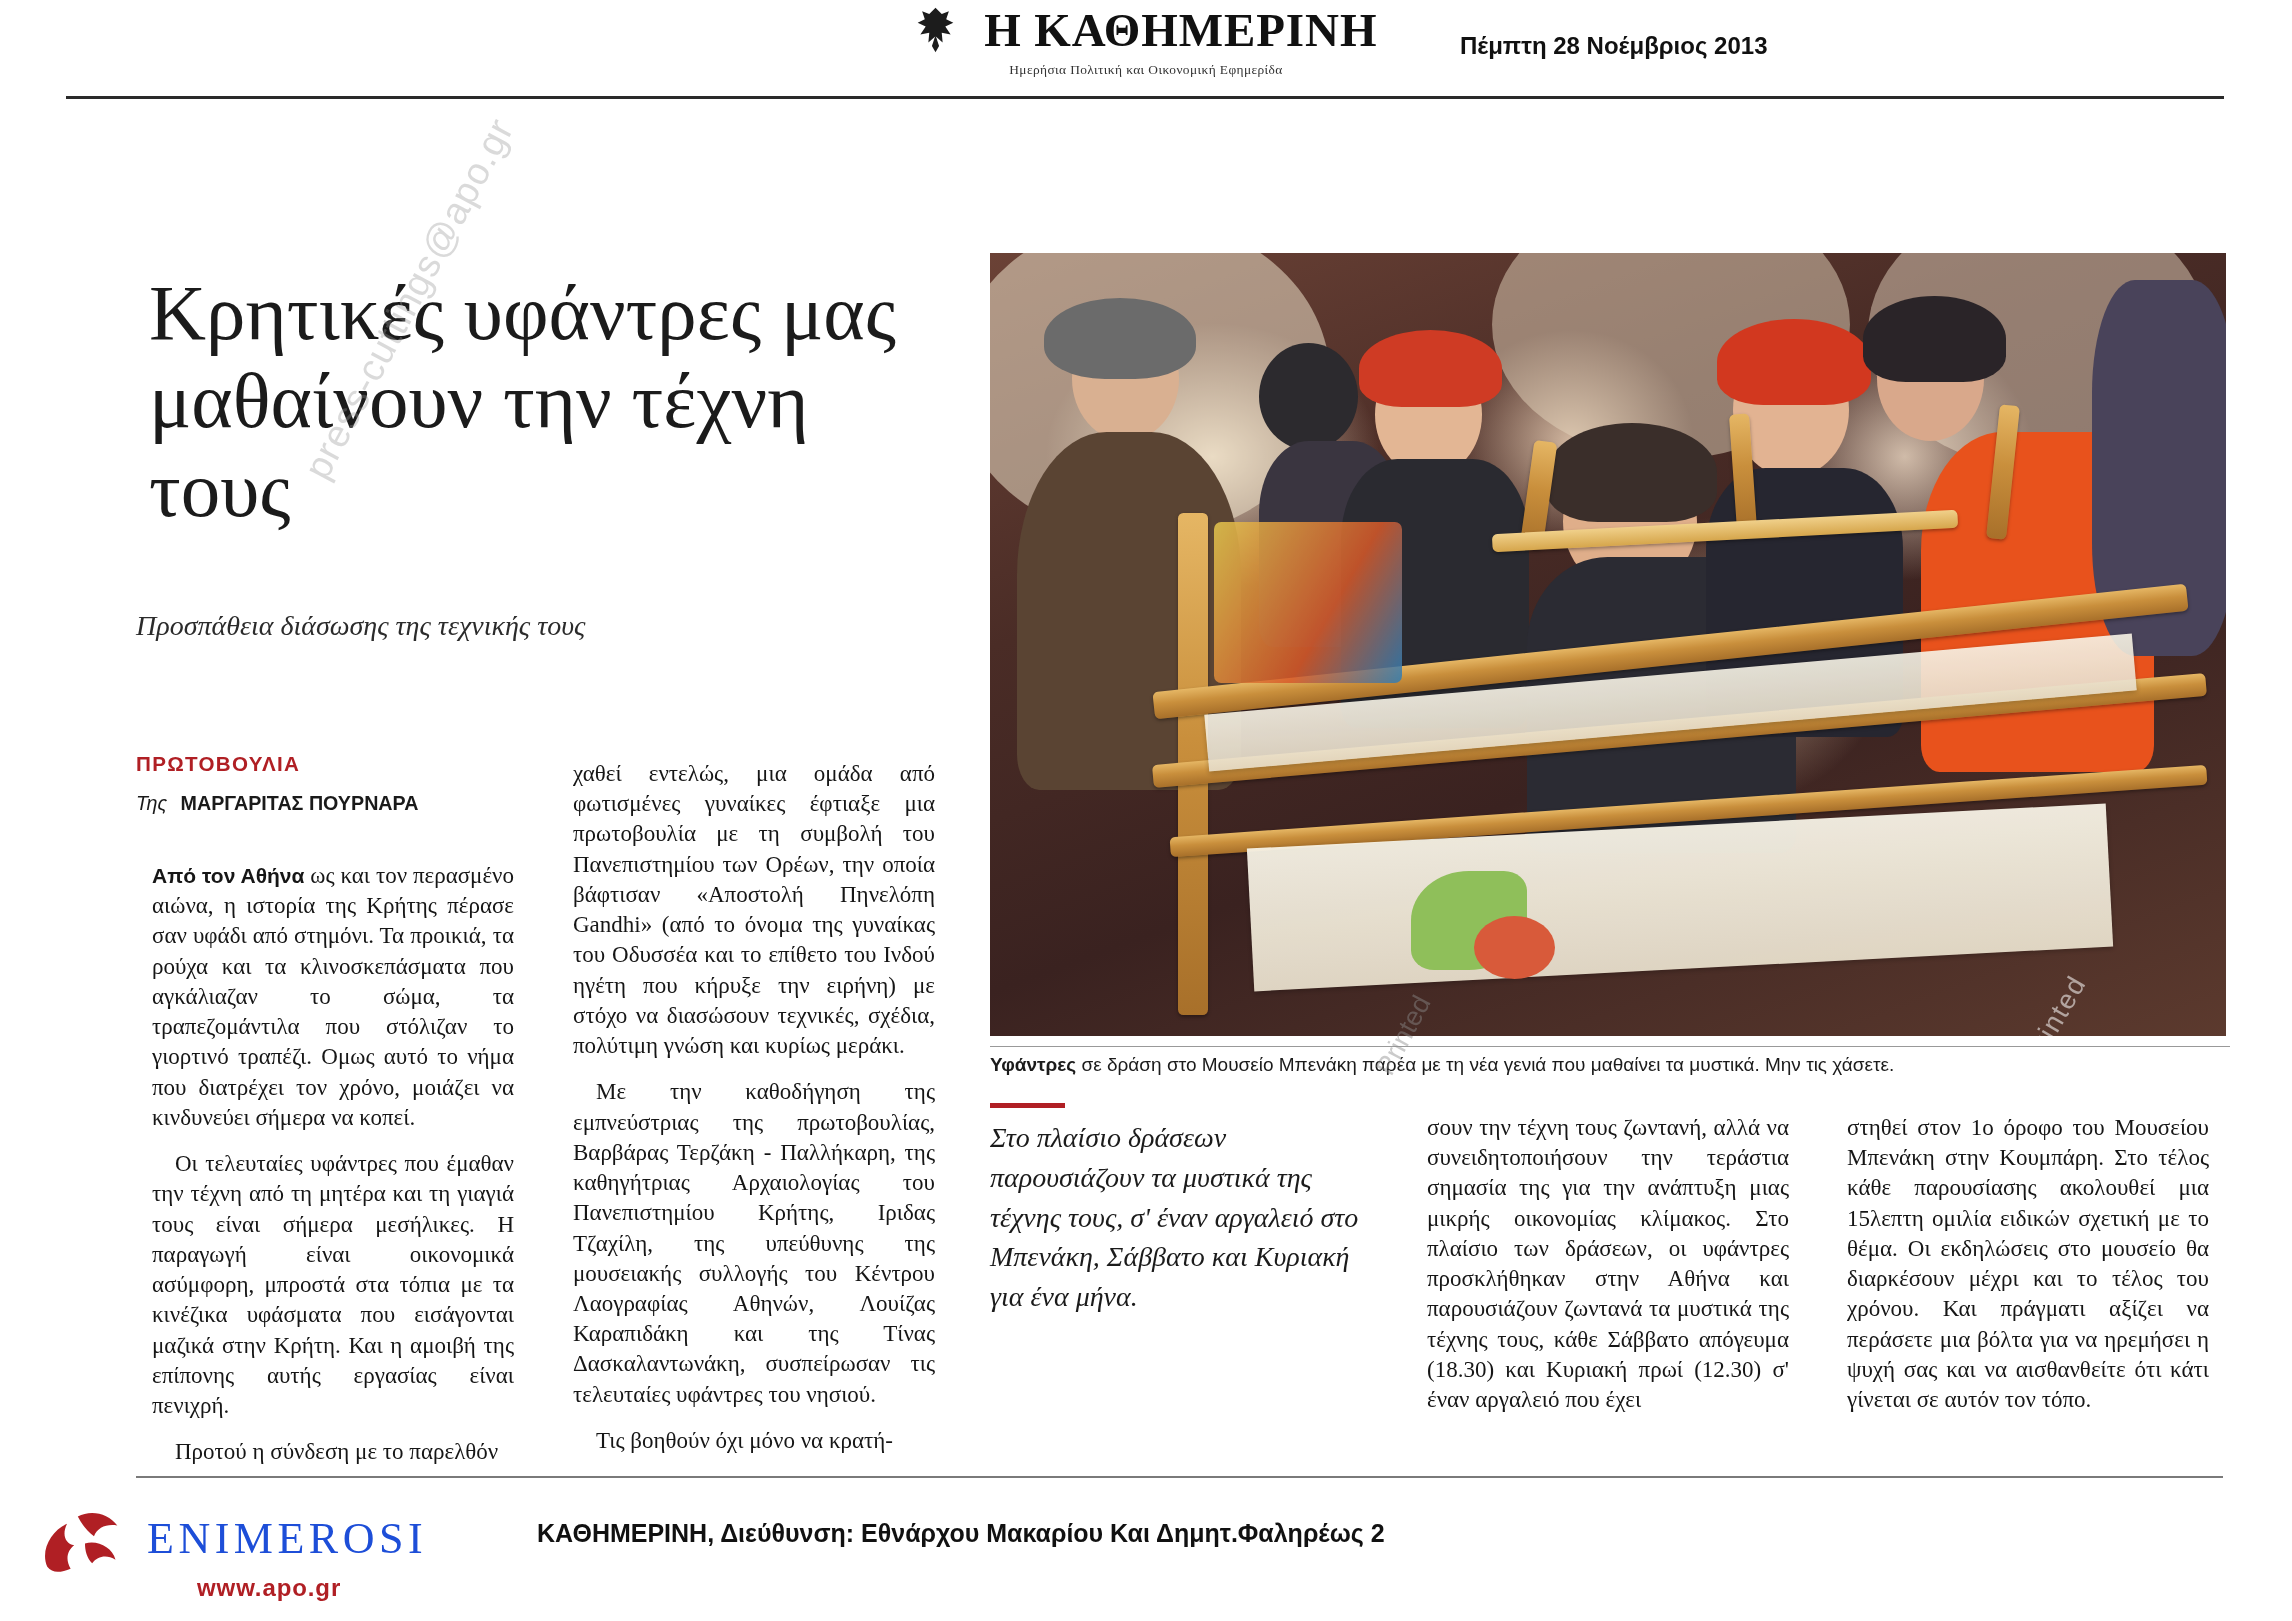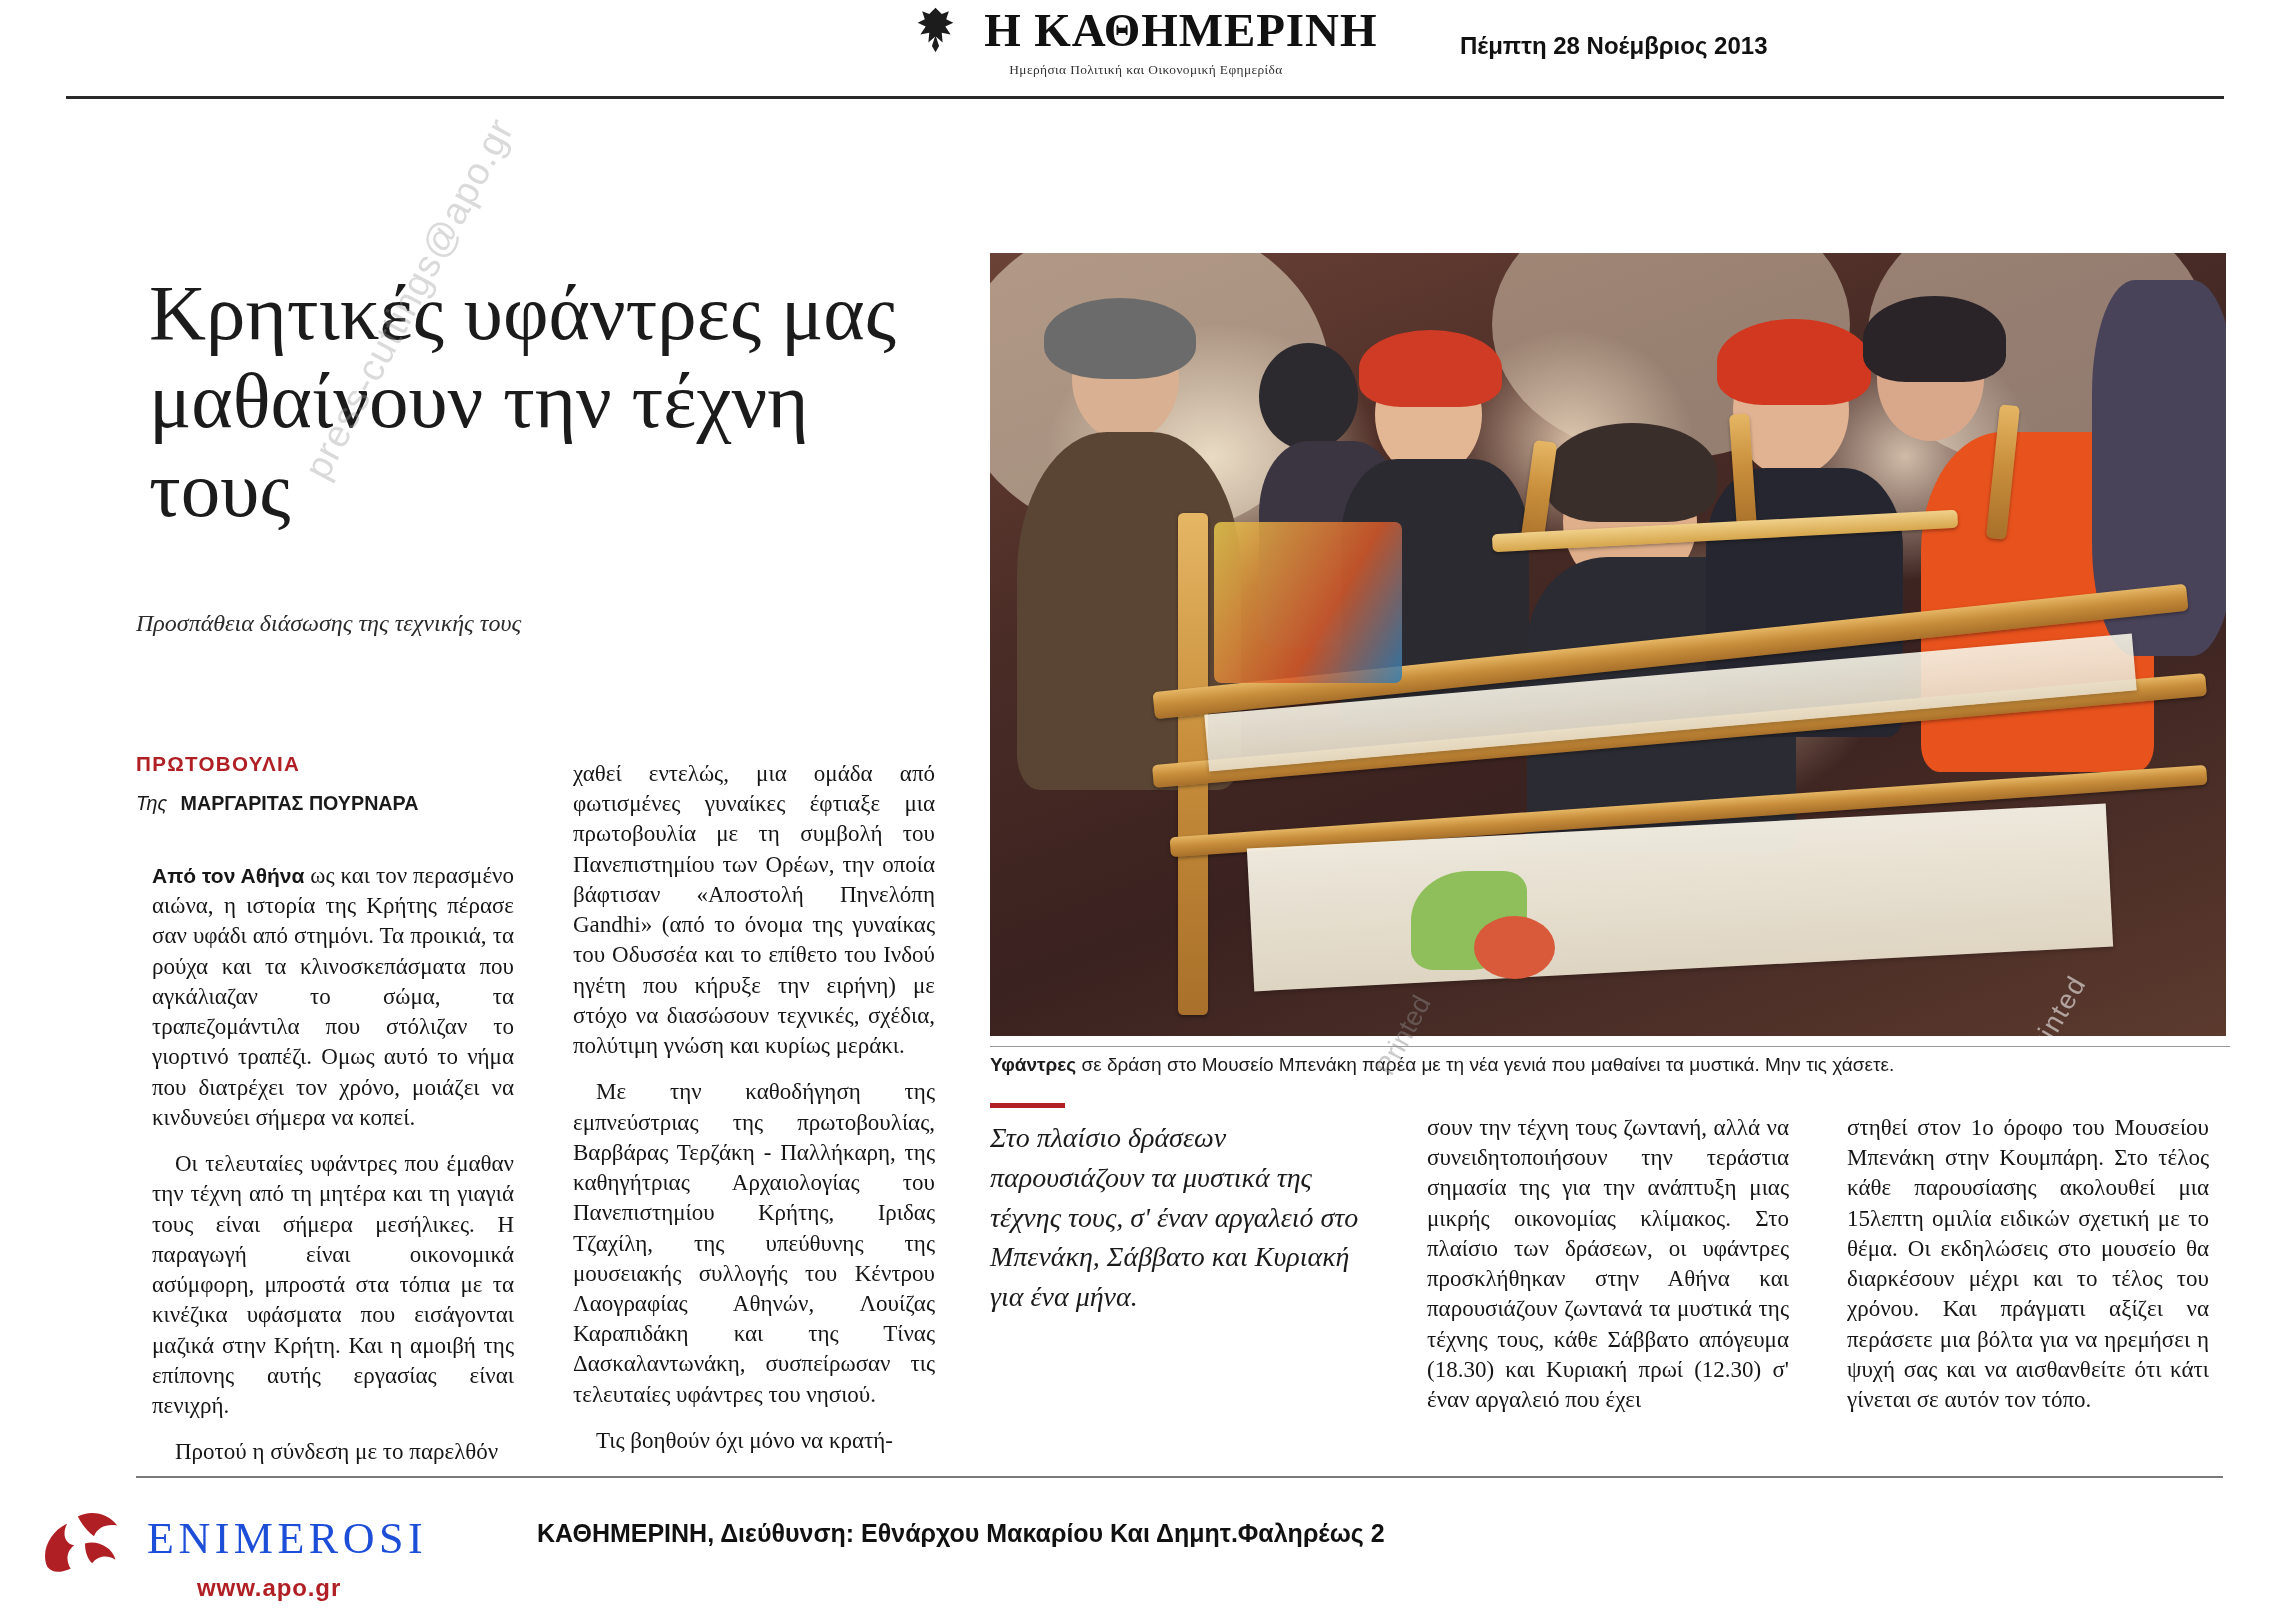--- a/index.html
+++ b/index.html
@@ -101,21 +101,21 @@
     color: #1b1b1b;
     letter-spacing: 0px;
   }
   .subhead {
     position: absolute;
     left: 136px;
     top: 609px;
     width: 833px;
     font-family: "Liberation Serif", serif;
     font-style: italic;
-    font-size: 24px;
+    font-size: 28px;
     color: #2b2b2b;
     line-height: 1.2;
   }
 
   
   .kicker {
     position: absolute;
     left: 136px;
     top: 752px;
     font-family: "Liberation Sans", sans-serif;

